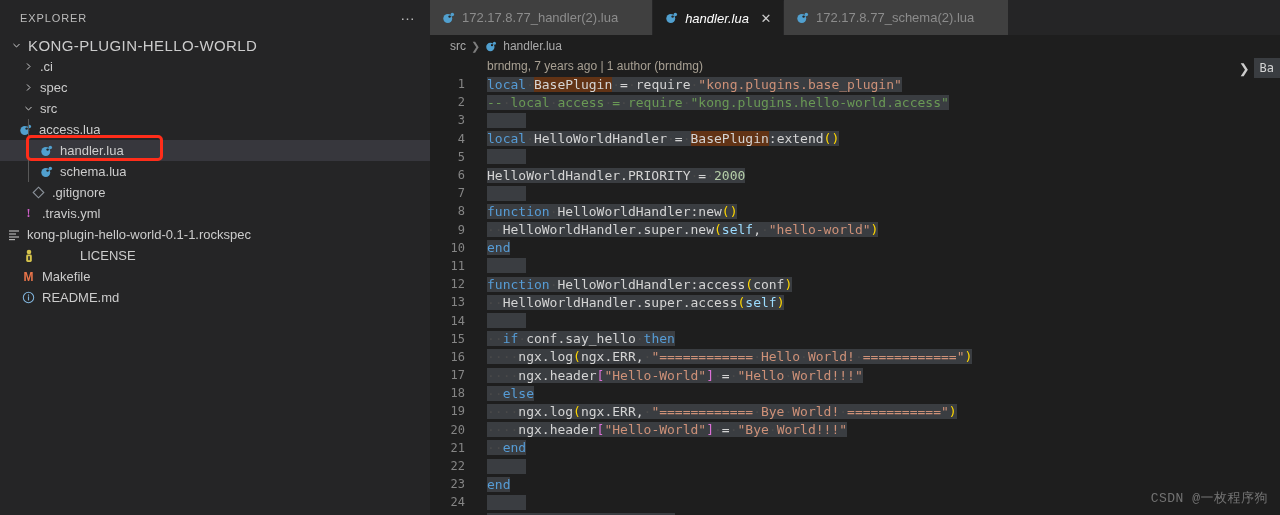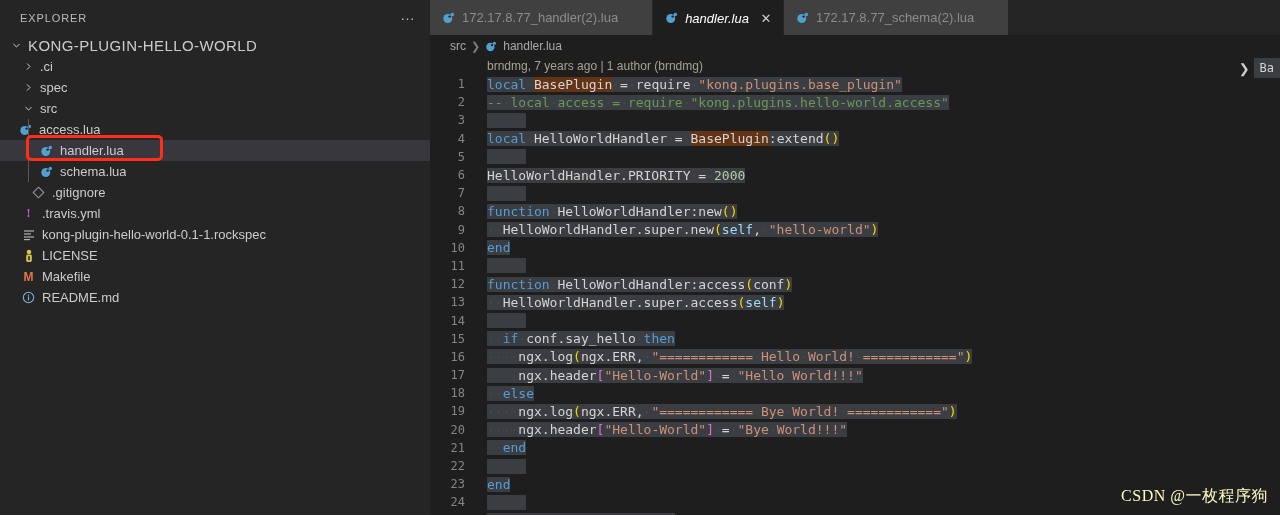--- a/index.html
+++ b/index.html
@@ -134,22 +134,22 @@
   
   #annotation {
     position: absolute; left: 26px; top: 135px;
     width: 137px; height: 26px;
     border: 3px solid #ff2d1a; border-radius: 5px;
     pointer-events: none; z-index: 30;
   }
   
   #watermark {
     position: absolute; right: 12px; bottom: 8px;
-    font-size: 16px; color: #fef9c3; z-index: 40;
-    font-family: Liberation Serif, serif; letter-spacing: .5px;
+    font-size: 13px; color: #737373; z-index: 40;
+    font-family: Liberation Mono, monospace; letter-spacing: .5px;
   }
 </style>
 </head>
 <body>
 
 <div id="app">
 
   <div id="sidebar">
     <div id="sidebar-header">
       <span id="sidebar-title">EXPLORER</span>
@@ -228,34 +228,34 @@
             </svg>
           </span>
           <span class="lbl">.gitignore</span>
         </div>
         <div class="tree-row" style="padding-left: 20px;">
           <span class="file-icon">
             <span style="color:#cd5ec7;font-weight:bold;font-size:12px;font-family:'Liberation Serif',serif;">!</span>
           </span>
           <span class="lbl">.travis.yml</span>
         </div>
-        <div class="tree-row" style="padding-left: 20px; text-align: center;">
+        <div class="tree-row" style="padding-left: 5px; text-align: center;">
           <span class="file-icon">
             <svg width="12" height="12" viewBox="0 0 12 12">
               <g stroke="#b3b3b3" stroke-width="1.2">
                 <line x1="1" y1="2" x2="11" y2="2"></line>
                 <line x1="1" y1="5" x2="8" y2="5"></line>
                 <line x1="1" y1="8" x2="11" y2="8"></line>
                 <line x1="1" y1="10.6" x2="7" y2="10.6"></line>
               </g>
             </svg>
           </span>
           <span class="lbl">kong-plugin-hello-world-0.1-1.rockspec</span>
         </div>
-        <div class="tree-row" style="padding-left: 20px;">
+        <div class="tree-row" style="padding-left: 20px; gap: 38px;">
           <span class="file-icon">
             <svg width="12" height="14" viewBox="0 0 12 14">
               <circle cx="6" cy="3" r="2.3" fill="#d6c44c"></circle>
               <rect x="3.2" y="5.6" width="5.6" height="7.4" rx="1.4" fill="#d6c44c"></rect>
               <rect x="5.2" y="7.2" width="1.6" height="4" fill="#252526"></rect>
             </svg>
           </span>
           <span class="lbl">LICENSE</span>
         </div>
         <div class="tree-row" style="padding-left: 20px;">

